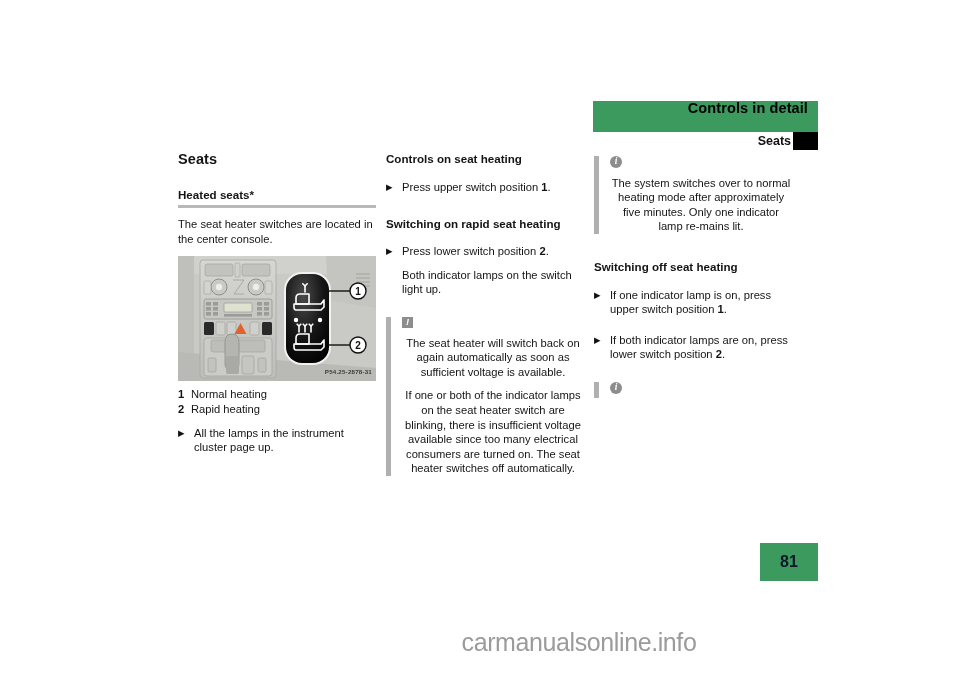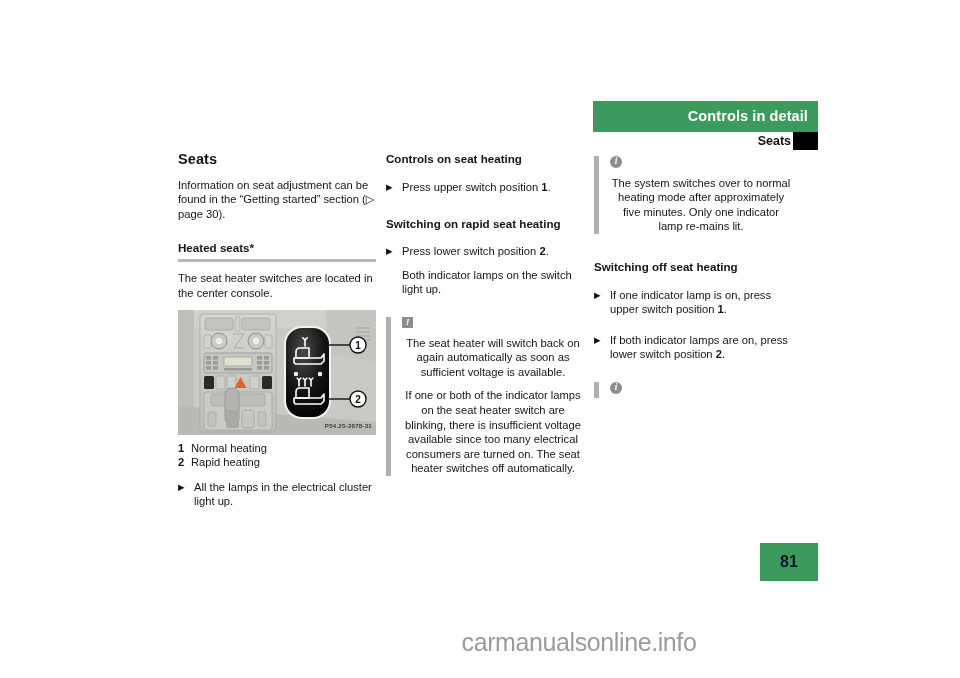--- a/index.html
+++ b/index.html
@@ -21,22 +21,22 @@
     position: absolute;
     left: 593px;
     top: 101px;
     width: 225px;
     height: 31px;
     background: #3c9a5f;
   }
   .chapter-bar-label {
     position: absolute;
     right: 10px;
-    bottom: 8px;
-    color: #ffffff;
+    bottom: 16px;
+    color: #000000;
     font-size: 14.5px;
     font-weight: bold;
     letter-spacing: 0.1px;
     white-space: nowrap;
   }
   .section-line {
     position: absolute;
     left: 593px;
     top: 132px;
     width: 225px;
@@ -245,21 +245,20 @@
 </div>
 <div class="section-line">
   <div class="section-label">Seats</div>
   <div class="section-tab"></div>
 </div>
 
 <div class="col col-1">
 
   <h1 class="title">Seats</h1>
 
-  <p>Information on seat adjustment can be found in the “Getting started” section (▷ page 30).</p>
 
   <div class="gap-s"></div>
 
   <h2 class="subhead">Heated seats*</h2>
   <div class="rule"></div>
 
   <p>The seat heater switches are located in the center console.</p>
 
   <div class="figure">
     <svg class="fig-bg" viewBox="0 0 198 125" preserveAspectRatio="none">
@@ -375,21 +374,21 @@
   <div class="legend-row">
     <span class="legend-num">2</span>
     <span>Rapid heating</span>
   </div>
 
   <div class="gap-s"></div>
 
   <div class="bullet-row">
     <span class="bullet-mark">▶</span>
     <span class="bullet-body">
-      <p>All the lamps in the electrical cluster light up.</p>
+      <p>All the lamps in the instrument cluster page up.</p>
     </span>
   </div>
 </div>
 
 <div class="col col-2">
 
   <h2 class="subhead">Controls on seat heating</h2>
   <div class="gap-s"></div>
 
   <div class="bullet-row">

